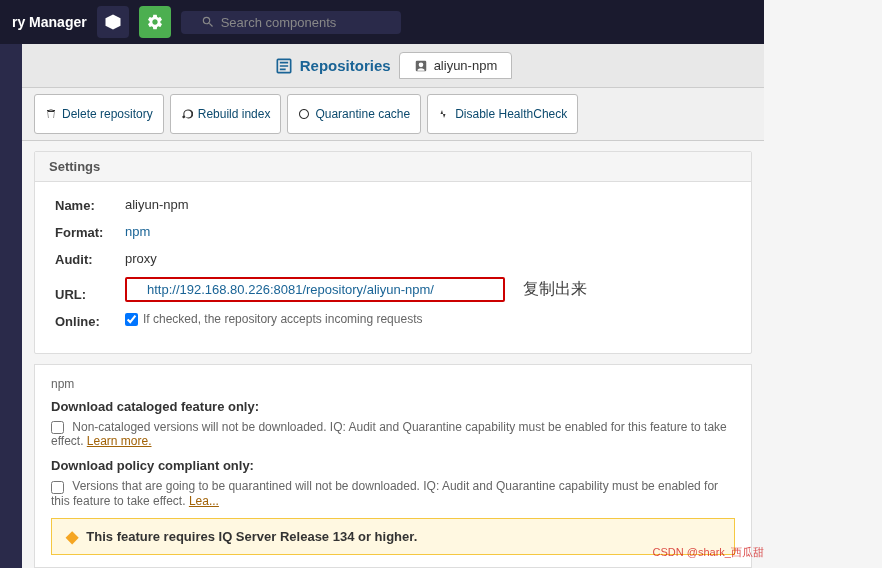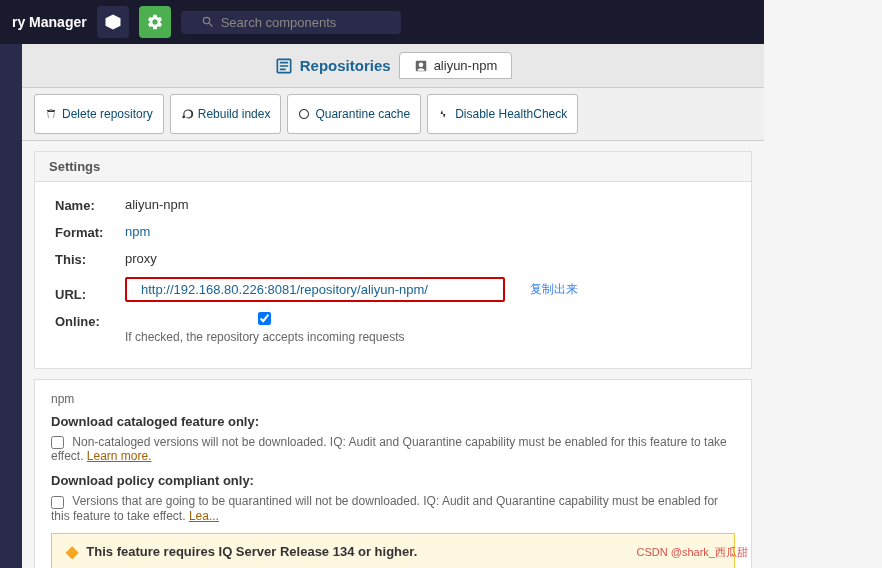--- a/index.html
+++ b/index.html
@@ -147,34 +147,34 @@
       padding-top: 2px;
     }
     .field-value {
       color: #1a6496;
       font-size: 13px;
     }
     .field-value.black { color: #333; }
     .url-input-box {
       border: 2px solid #cc0000;
       border-radius: 2px;
-      padding: 3px 14px;
+      padding: 3px 20px;
       font-size: 13px;
       color: #1a6496;
       background: #fff;
       min-width: 380px;
     }
     .copy-hint {
-      color: #3b82f6;
-      font-size: 12px;
-      margin-left: 15px;
+      color: #404040;
+      font-size: 16px;
+      margin-left: 8px;
     }
     .checkbox-row {
       display: flex; align-items: center; gap: 5px;
-      color: #666; font-size: 12px; flex-direction: column;
+      color: #666; font-size: 12px;
     }
 
     
     .npm-section {
       margin: 0 12px 8px 12px;
       background: #fff;
       border: 1px solid #ddd;
       padding: 12px 16px;
     }
     .npm-label {
@@ -209,21 +209,21 @@
     }
     .warning-icon {
       color: #f5a623;
       font-size: 16px;
     }
 
     
     .watermark {
       position: absolute;
       bottom: 8px;
-      right: 16px;
+      right: 0;
       color: #cc0000;
       font-size: 11px;
       opacity: 0.7;
     }
   </style>
 </head>
 <body>
 
 <div style="position:relative; width:764px; height:568px; overflow:hidden;">
 
@@ -305,21 +305,21 @@
             <span class="field-label">Name:</span>
             <span class="field-value black">aliyun-npm</span>
           </div>
 
           <div class="field-row">
             <span class="field-label">Format:</span>
             <span class="field-value">npm</span>
           </div>
 
           <div class="field-row">
-            <span class="field-label">This:</span>
+            <span class="field-label">Audit:</span>
             <span class="field-value black">proxy</span>
           </div>
 
           <div class="field-row" style="align-items:flex-end;">
             <span class="field-label">URL:</span>
             <div style="display:flex; align-items:center; gap:10px;">
               <input type="text" class="url-input-box" value="http://192.168.80.226:8081/repository/aliyun-npm/" style="">
               <span class="copy-hint">复制出来</span>
             </div>
           </div>

